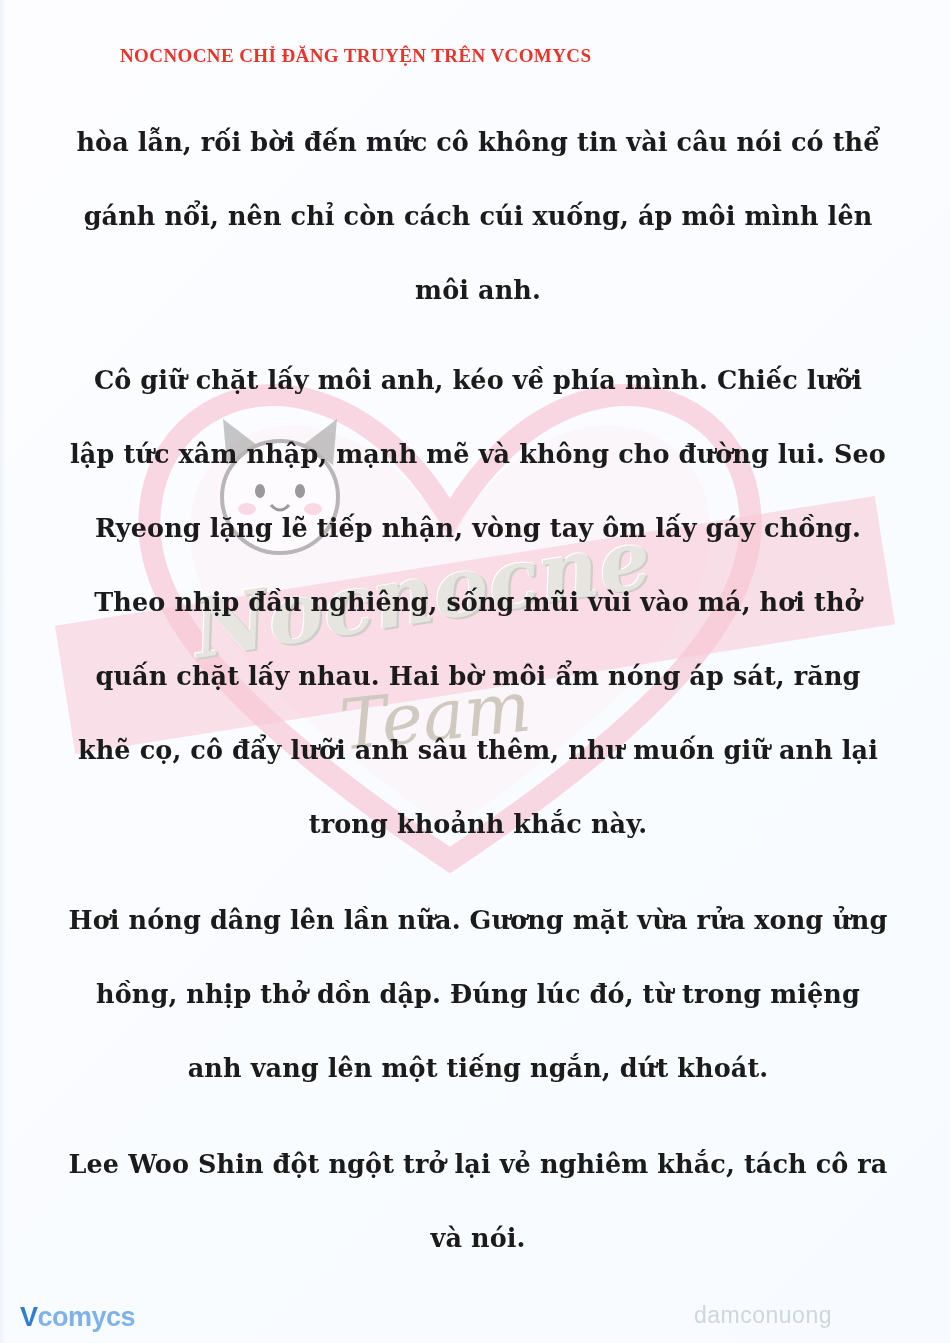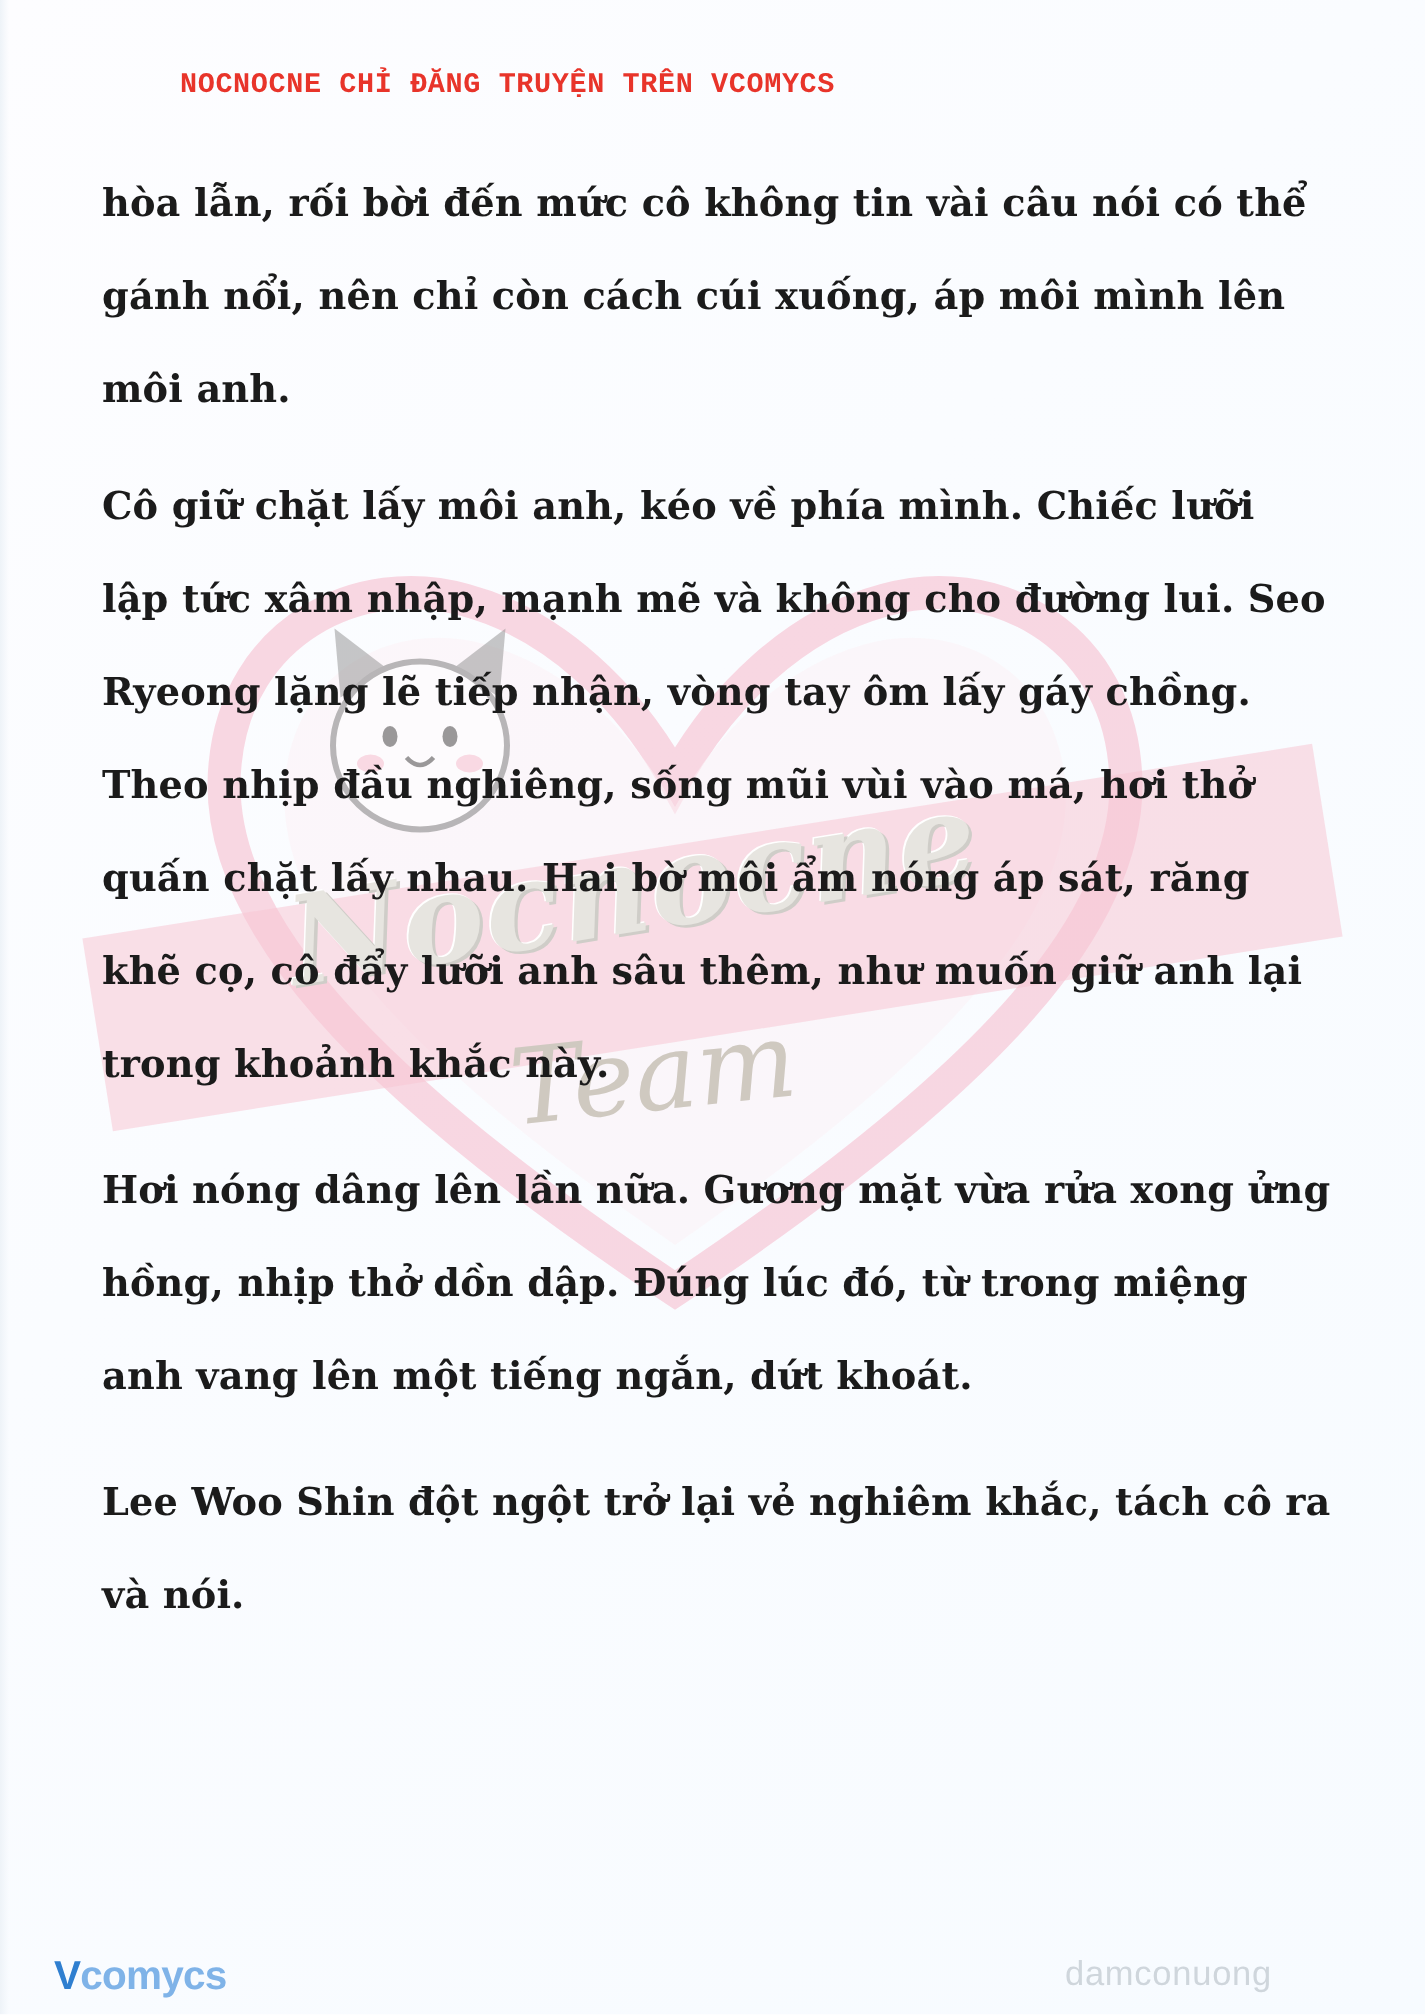--- a/index.html
+++ b/index.html
@@ -84,48 +84,49 @@
     position: absolute;
     left: 0;
     top: 45px;
     width: 950px;
     text-align: left;
     z-index: 3;
   }
   .header-text {
     display: inline-block;
     margin-left: 120px;
-    font-family: Liberation Mono, monospace;
+    font-family: Liberation Serif, serif;
     font-weight: bold;
     font-size: 19px;
     color: #e8342a;
     letter-spacing: 0.4px;
   }
   
   .content {
     position: absolute;
     left: 68px;
     top: 105px;
     width: 820px;
     z-index: 2;
   }
   .para {
     font-family: "DejaVu Serif", serif;
     font-weight: bold;
     font-size: 25.5px;
-    line-height: 62px;
+    line-height: 74px;
     color: #1b1b1b;
     margin: 0 0 16px 0;
     letter-spacing: 0.1px;
+    text-align: center;
   }
   .para.gap-lg { margin-bottom: 22px; }
   
   .footer {
     position: absolute;
-    left: 16px;
+    left: 0;
     bottom: 0;
     width: 850px;
     height: 60px;
     z-index: 3;
   }
   .logo {
     position: absolute;
     left: 20px;
     bottom: 10px;
     font-family: "Liberation Sans", sans-serif;

